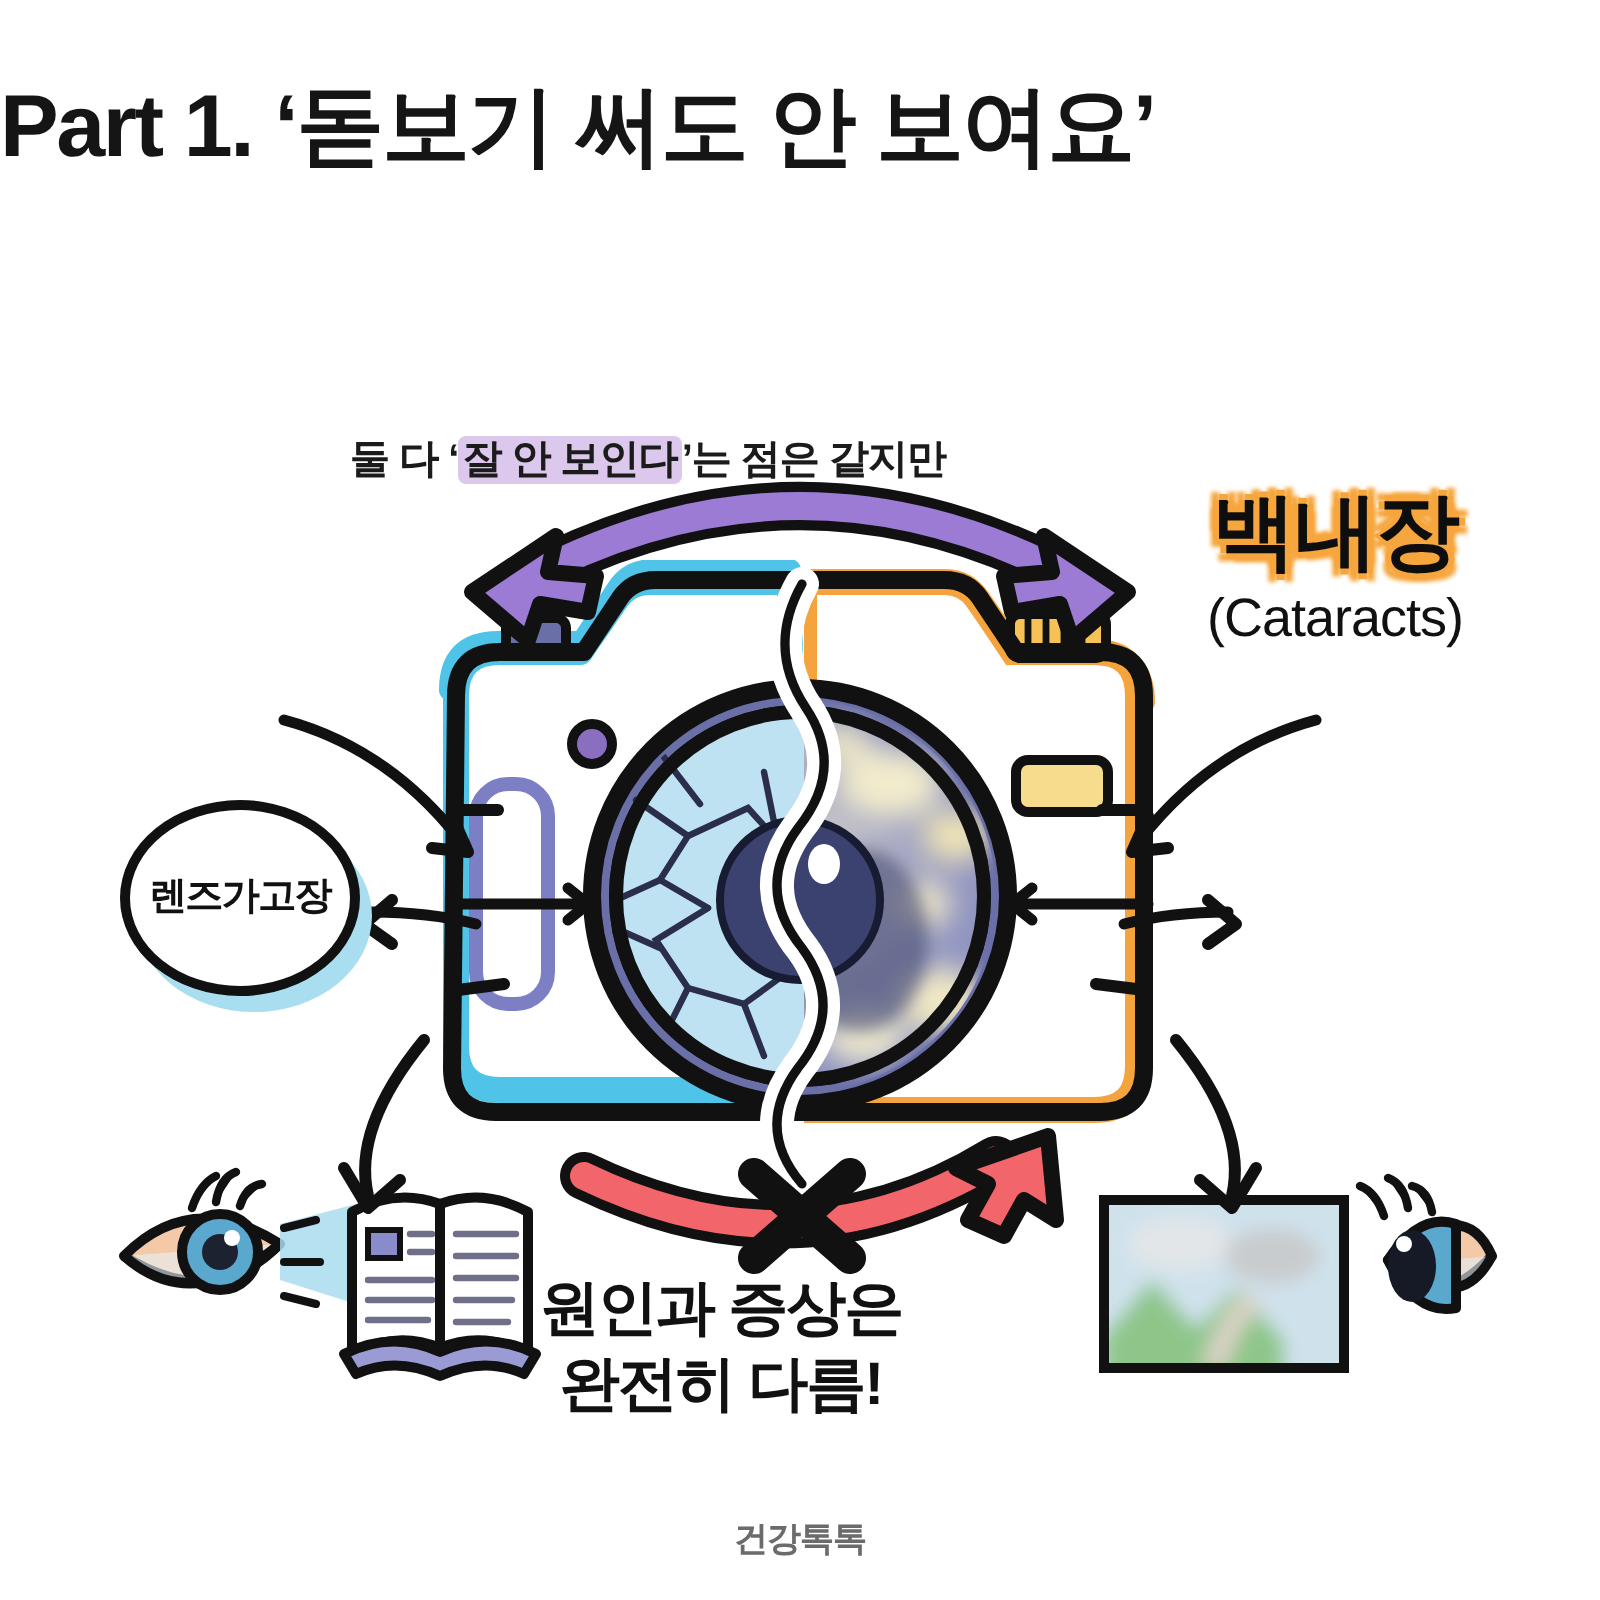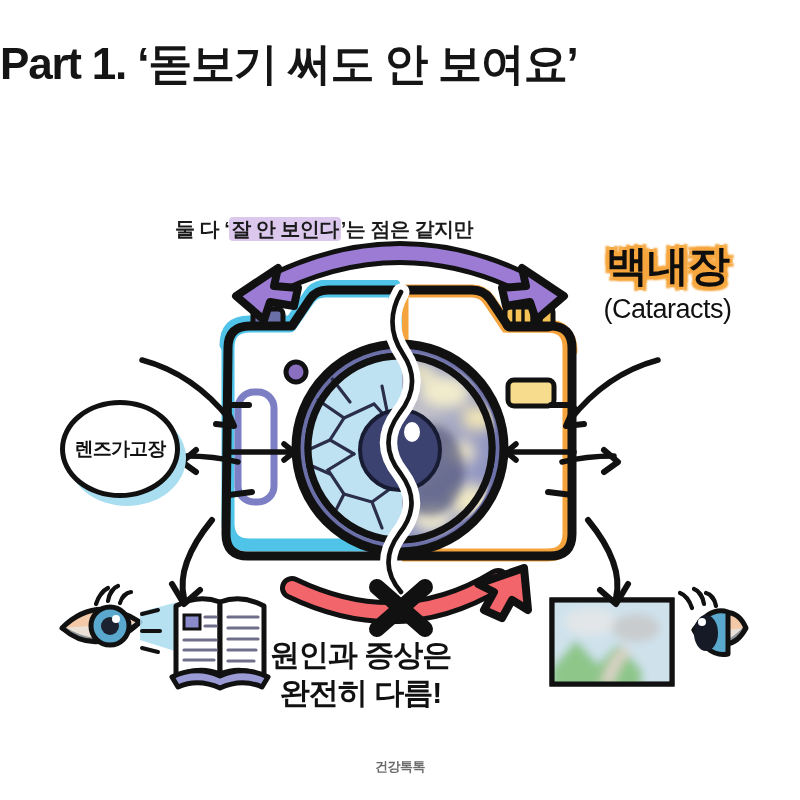--- a/index.html
+++ b/index.html
@@ -108,21 +108,21 @@
   .msg-underline::after {
     content: ""; position: absolute;
     left: 0; right: 0; bottom: -2px; height: 9px;
     background: #F07C87; border-radius: 5px; z-index: -1;
   }
 
   
   #footer {
     position: absolute; top: 758px; left: 0; width: 800px;
     text-align: center;
-    font-size: 13px; font-weight: 700; color: #6b6b6b;
+    font-size: 17px; font-weight: 700; color: #6b6b6b;
     letter-spacing: -0.5px;
   }
 
   
   .art { position: absolute; top: 0; left: 0; width: 800px; height: 800px; }
   #art-camera { z-index: 3; }
   #art-arrows { z-index: 5; }
   #art-icons  { z-index: 4; }
 </style>
 </head>

